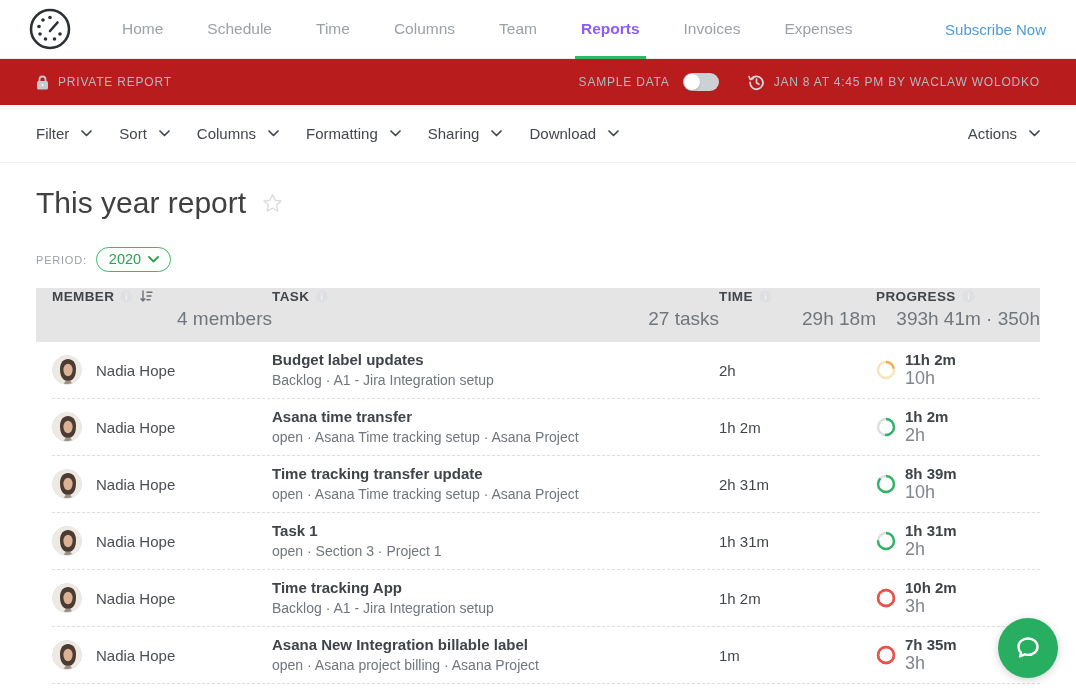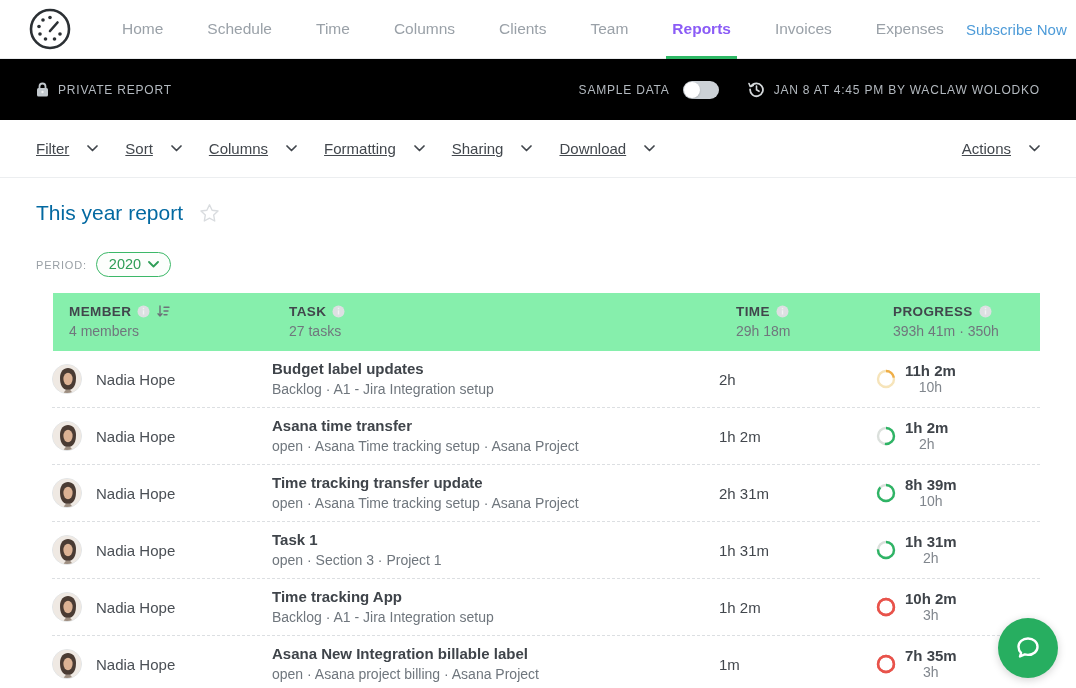--- a/index.html
+++ b/index.html
@@ -14,64 +14,64 @@
   .nav-items { display:flex; align-items:center; margin-left:28px; }
   .nav-item { position:relative; height:59px; display:flex; align-items:center;
     padding:0 22px; font-size:15.5px; color:#9aa1a8; cursor:pointer; white-space:nowrap; }
   .nav-item.active { color:#8b5cf6; font-weight:700; }
   .nav-item.active::after { content:""; position:absolute; left:16px; right:16px; bottom:0;
     height:3px; background:#2eb865; }
   .nav-right { margin-left:auto; display:flex; align-items:center; gap:14px; }
   .subscribe { font-size:15px; color:#4d9bd8; cursor:pointer; margin-right:8px; white-space:nowrap; }
 
   
-  .metabar { display:flex; align-items:center; height:61px; padding:16px 36px;
-    background:#000000; color:#b3b9bf; font-size:12px; letter-spacing:.8px; }
+  .metabar { display:flex; align-items:center; height:46px; padding:16px 36px;
+    background:#b91c1c; color:#b3b9bf; font-size:12px; letter-spacing:.8px; }
   .metabar .left, .metabar .right { display:flex; align-items:center; gap:9px; }
   .metabar .right { margin-left:auto; }
   .toggle { width:36px; height:18px; border-radius:9px; background:#ccd1d6; position:relative;
     margin:0 4px; cursor:pointer; }
   .toggle::after { content:""; position:absolute; left:1px; top:1px; width:16px; height:16px;
     border-radius:50%; background:#fff; box-shadow:0 1px 2px rgba(0,0,0,.18); }
   .hist-gap { margin-left:16px; }
 
   
   .toolbar { display:flex; align-items:center; height:58px; padding:0 36px;
     border-bottom:1px solid #eceef0; }
-  .menu { display:flex; align-items:center; gap:18px; font-size:15px; color:#42474d;
-    margin-right:27px; cursor:pointer; white-space:nowrap;text-decoration:underline; }
+  .menu { display:flex; align-items:center; gap:12px; font-size:15px; color:#42474d;
+    margin-right:27px; cursor:pointer; white-space:nowrap; }
   .menu.actions { margin:0 0 0 auto; }
 
   
   .content { padding:0 36px; }
   .title-row { display:flex; align-items:center; gap:16px; margin-top:23px; }
-  .report-title { font-size:21px; font-weight:500; color:#0369a1; }
+  .report-title { font-size:30px; font-weight:500; color:#404040; }
   .period-row { display:flex; align-items:center; gap:9px; margin-top:27px; }
   .period-label { font-size:11px; letter-spacing:.8px; color:#9aa0a6; }
   .period-pill { display:flex; align-items:center; gap:7px; padding:3px 11px 4px 12px;
     border:1.5px solid #3cb868; border-radius:13px; color:#2f9e57; font-size:14.5px;
     background:#fcfefc; cursor:pointer; }
 
   
   .grid { display:grid; grid-template-columns:220px 447px 157px 1fr; }
-  .thead { margin-top:16px; background:#86efac; padding:11px 0 12px 16px;margin-left:17px; }
+  .thead { margin-top:16px; background:#e5e5e5; padding:1px 0 12px 16px; }
   .th-label { display:flex; align-items:center; gap:6px; font-size:13.5px; font-weight:700;
     letter-spacing:.4px; color:#41464c; }
-  .th-sub { margin-top:4px; font-size:14px; color:#70767d; }
+  .th-sub { margin-top:4px; font-size:19px; color:#70767d;text-align:right; }
   .tbody { padding-left:16px; }
   .trow { height:57px; align-items:center; border-bottom:1px dashed #dcdfe2; }
   .member-cell { display:flex; align-items:center; gap:14px; font-size:15px; color:#4a4f55; }
   .avatar { width:30px; height:30px; border-radius:50%; overflow:hidden;
     border:1px solid #e2e5e7; background:#efe9e3; flex:0 0 auto; }
   .task-title { font-size:15px; font-weight:700; color:#3f444a; line-height:1.2; }
   .task-path { font-size:14px; color:#6f767d; margin-top:3px; line-height:1.2; }
   .time-cell { font-size:15px; color:#42474d; }
   .prog-cell { display:flex; align-items:center; gap:9px; }
   .prog-text .t1 { font-size:15px; font-weight:700; color:#3f444a; line-height:1.15; }
-  .prog-text .t2 { font-size:14px; color:#80868d; line-height:1.2;text-align:center; }
+  .prog-text .t2 { font-size:18px; color:#80868d; line-height:1.2; }
 
   
   .chat-fab { position:absolute; right:18px; bottom:10px; width:60px; height:60px;
     border-radius:50%; background:#27ae60; display:flex; align-items:center; justify-content:center;
     box-shadow:0 2px 8px rgba(0,0,0,.18); cursor:pointer; }
 
   svg { display:block; }
 </style>
 </head>
 <body>
@@ -89,21 +89,20 @@
       <circle cx="26.5" cy="32" r="1.8" fill="#2b3034"></circle>
       <circle cx="32" cy="27" r="1.8" fill="#2b3034"></circle>
       <line x1="22" y1="24" x2="29.5" y2="15.5" stroke="#2b3034" stroke-width="2.6" stroke-linecap="round"></line>
     </svg>
 
     <div class="nav-items">
       <div class="nav-item">Home</div>
       <div class="nav-item">Schedule</div>
       <div class="nav-item">Time</div>
       <div class="nav-item">Columns</div>
-      <div class="nav-item">Clients</div>
       <div class="nav-item">Team</div>
       <div class="nav-item active">Reports</div>
       <div class="nav-item">Invoices</div>
       <div class="nav-item">Expenses</div>
     </div>
 
     <div class="nav-right">
       <span class="subscribe">Subscribe Now</span>
 
     </div>

